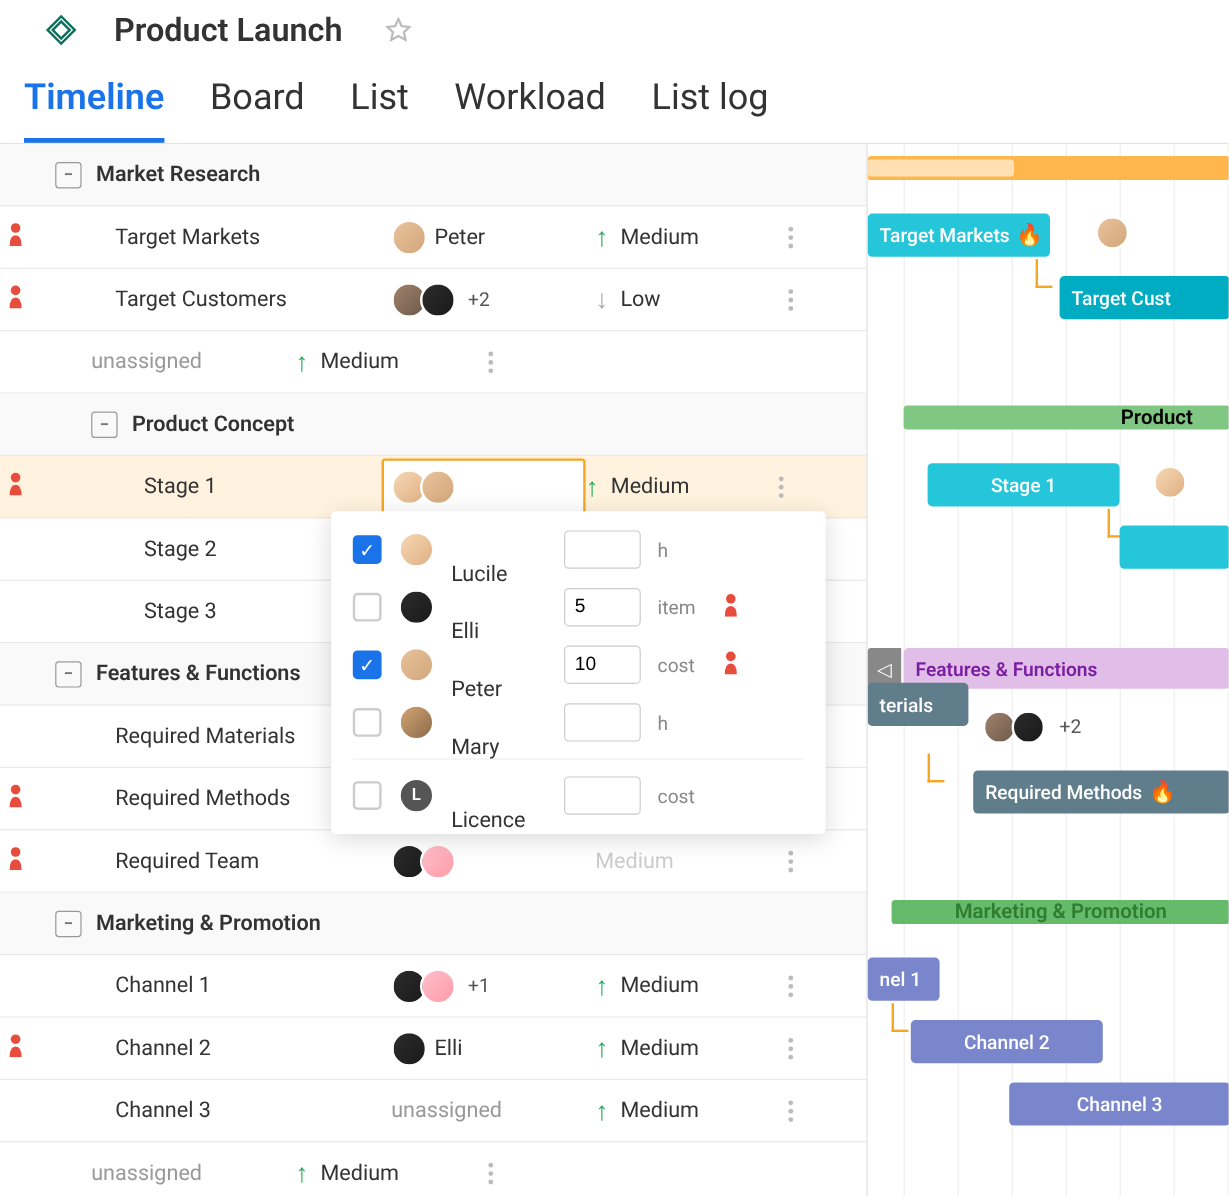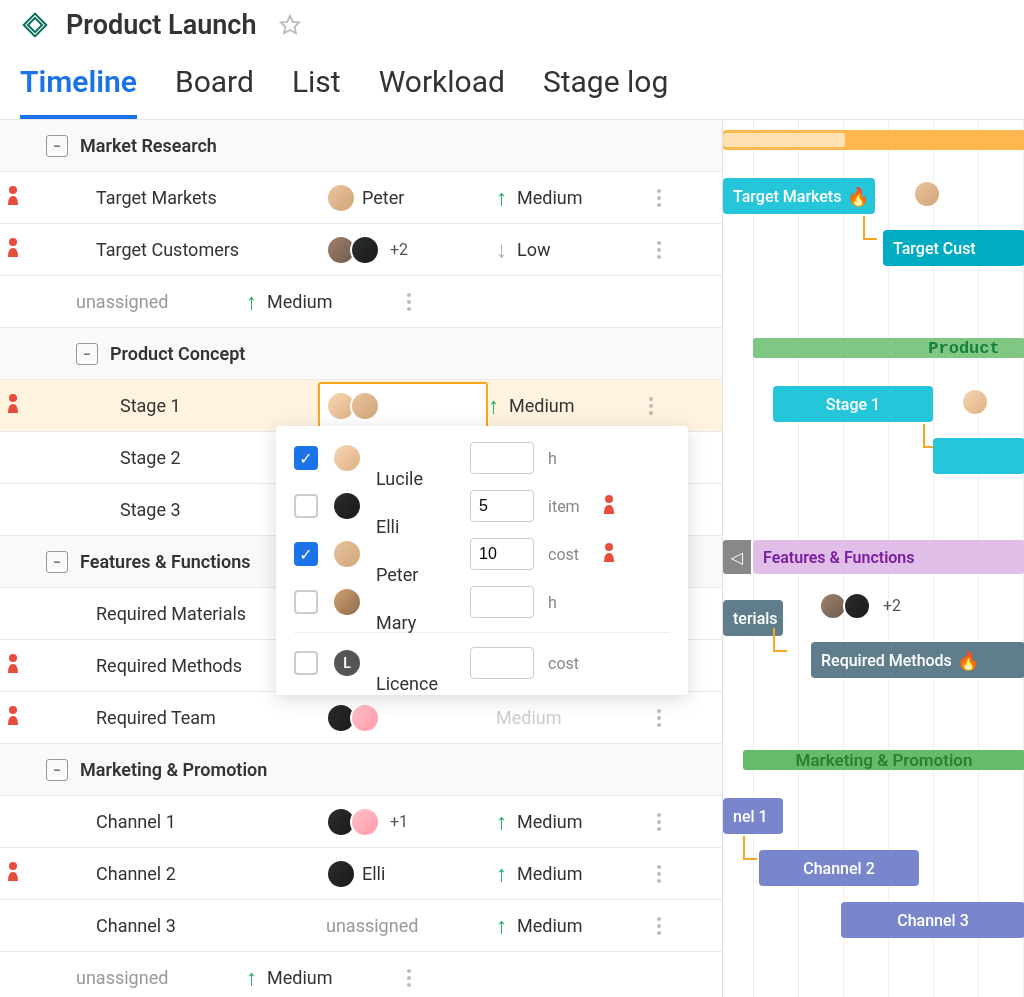--- a/index.html
+++ b/index.html
@@ -1,18 +1,18 @@
 <!DOCTYPE html>
 <html><head>
 <meta charset="utf-8">
 <style>
   * { box-sizing: border-box; margin: 0; padding: 0; }
   body { font-family: -apple-system, BlinkMacSystemFont, "Segoe UI", Roboto, sans-serif; color: #333; background: #fff; width: 1024px; overflow: hidden; }
 
-  .header { display: flex; align-items: center; padding: 8px 18px 4px; gap: 14px; }
+  .header { display: flex; align-items: center; padding: 8px 18px 4px; gap: 27px; margin-left: 16px; }
   .logo { width: 34px; height: 34px; display: flex; align-items: center; justify-content: center; }
   .title { font-size: 27px; font-weight: 600; color: #333; }
   .star-btn { width: 24px; height: 24px; display: flex; align-items: center; justify-content: center; margin-left: 8px; cursor:pointer; }
 
   .tabs { display: flex; gap: 38px; padding: 18px 20px 0; border-bottom: 1px solid #e5e5e5; }
   .tab { font-size: 30px; color: #333; padding-bottom: 16px; cursor: pointer; border-bottom: 4px solid transparent; }
   .tab.active { color: #1a73e8; font-weight: 600; border-bottom-color: #1a73e8; }
 
   .main { display: flex; position: relative; }
   .left-pane { width: 722px; position: relative; }
@@ -107,21 +107,21 @@
         <polygon points="12 2 15 8.5 22 9.3 17 14 18.5 21 12 17.5 5.5 21 7 14 2 9.3 9 8.5 12 2"></polygon>
       </svg>
   </div>
 </div>
 
 <div class="tabs">
   <div class="tab active">Timeline</div>
   <div class="tab">Board</div>
   <div class="tab">List</div>
   <div class="tab">Workload</div>
-  <div class="tab">Stage log</div>
+  <div class="tab">List log</div>
 </div>
 
 <div class="main">
   <div class="left-pane">
 
     <div class="row group-row">
       <div class="over-ind"></div>
       <div class="collapse-wrap">
           <div class="collapse-btn">−</div>
         </div>
@@ -459,36 +459,36 @@
         </div>
       <span class="gav av-1" style="left:190px;top:60px;"></span>
 
       <div class="yellow-line" style="left:140px;top:96px;height:24px;"></div>
       <div class="gbar c-teal-d" style="left:160px;top:110px;width:142px;">
           <span>Target Cust</span>
         </div>
 
       <div class="gbar grp c-green" style="left:30px;top:218px;width:272px;"></div>
       <div class="gbar grp-lbl" style="left:180px;top:210px;width:122px;">
-          <span style="color:#15803d;font-family:Liberation Mono, monospace;">Product</span>
+          <span style="color:#000000;">Product</span>
         </div>
 
       <div class="gbar c-teal" style="left:50px;top:266px;width:160px;justify-content:center;">
           <span>Stage 1</span>
         </div>
       <span class="gav av-4" style="left:238px;top:268px;"></span>
       <div class="yellow-line" style="left:200px;top:304px;height:24px;"></div>
       <div class="gbar c-teal" style="left:210px;top:318px;width:92px;"></div>
 
       <div class="toggle-handle" style="left:0px;top:420px;">◁</div>
       <div class="gbar c-purple-l" style="left:30px;top:420px;width:272px;height:34px;font-weight:600;">
           <span>Features &amp; Functions</span>
         </div>
 
-      <div class="gbar c-slate" style="left:0;top:480px;width:60px;">
+      <div class="gbar c-slate" style="left:0;top:449px;width:84px;">
           <span>terials</span>
         </div>
       <span class="gav av-2" style="left:96px;top:472px;"></span>
       <span class="gav av-3" style="left:120px;top:472px;"></span>
       <span style="position:absolute;left:160px;top:476px;font-size:16px;color:#555;">+2</span>
 
       <div class="yellow-line" style="left:50px;top:508px;height:24px;"></div>
       <div class="gbar c-slate" style="left:88px;top:522px;width:214px;">
           <span>Required Methods</span>
           <span class="flame">🔥</span>

